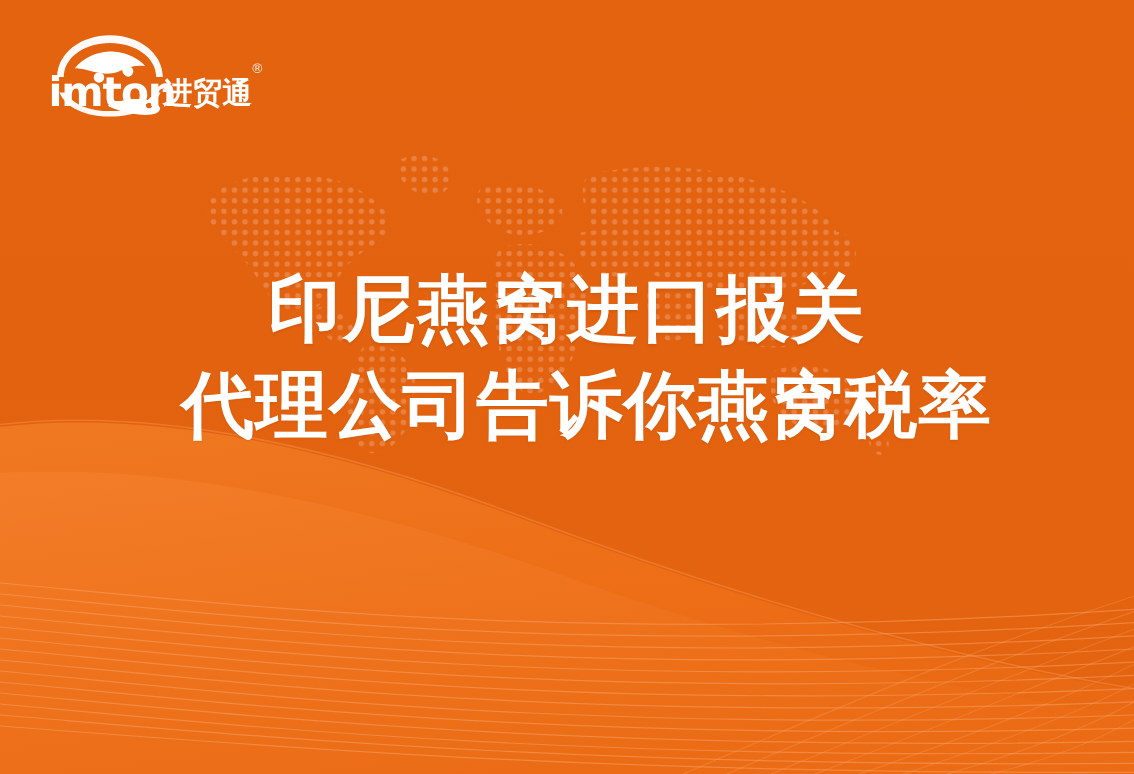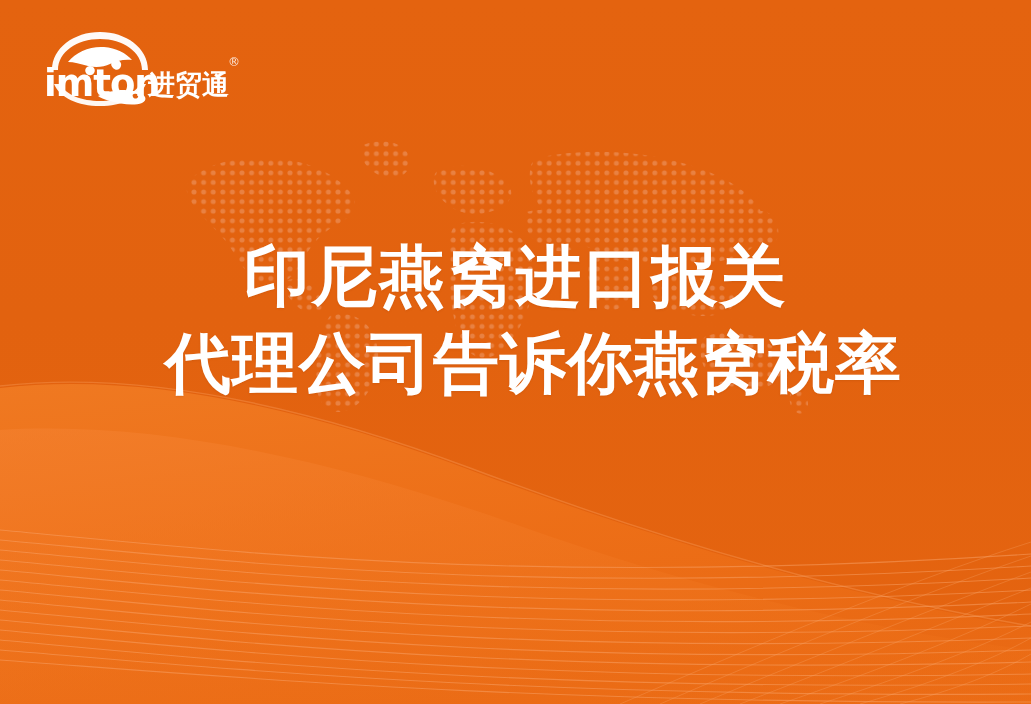--- a/index.html
+++ b/index.html
@@ -68,21 +68,21 @@
     user-select: none;
   }
   .headline-line {
     display: block;
     color: #ffffff;
     font-weight: bold;
     font-size: 66px;
     line-height: 1.32;
     letter-spacing: 2px;
     white-space: nowrap;
-    font-family: Liberation Mono, monospace;
+    font-family: Liberation Sans, sans-serif;
     text-shadow: 0 1px 2px rgba(150,60,0,0.18);
   }
   .headline-line.line-2 {
     letter-spacing: 1px;
     padding-left: 36px;
   }
 </style>
 </head>
 <body>
 

